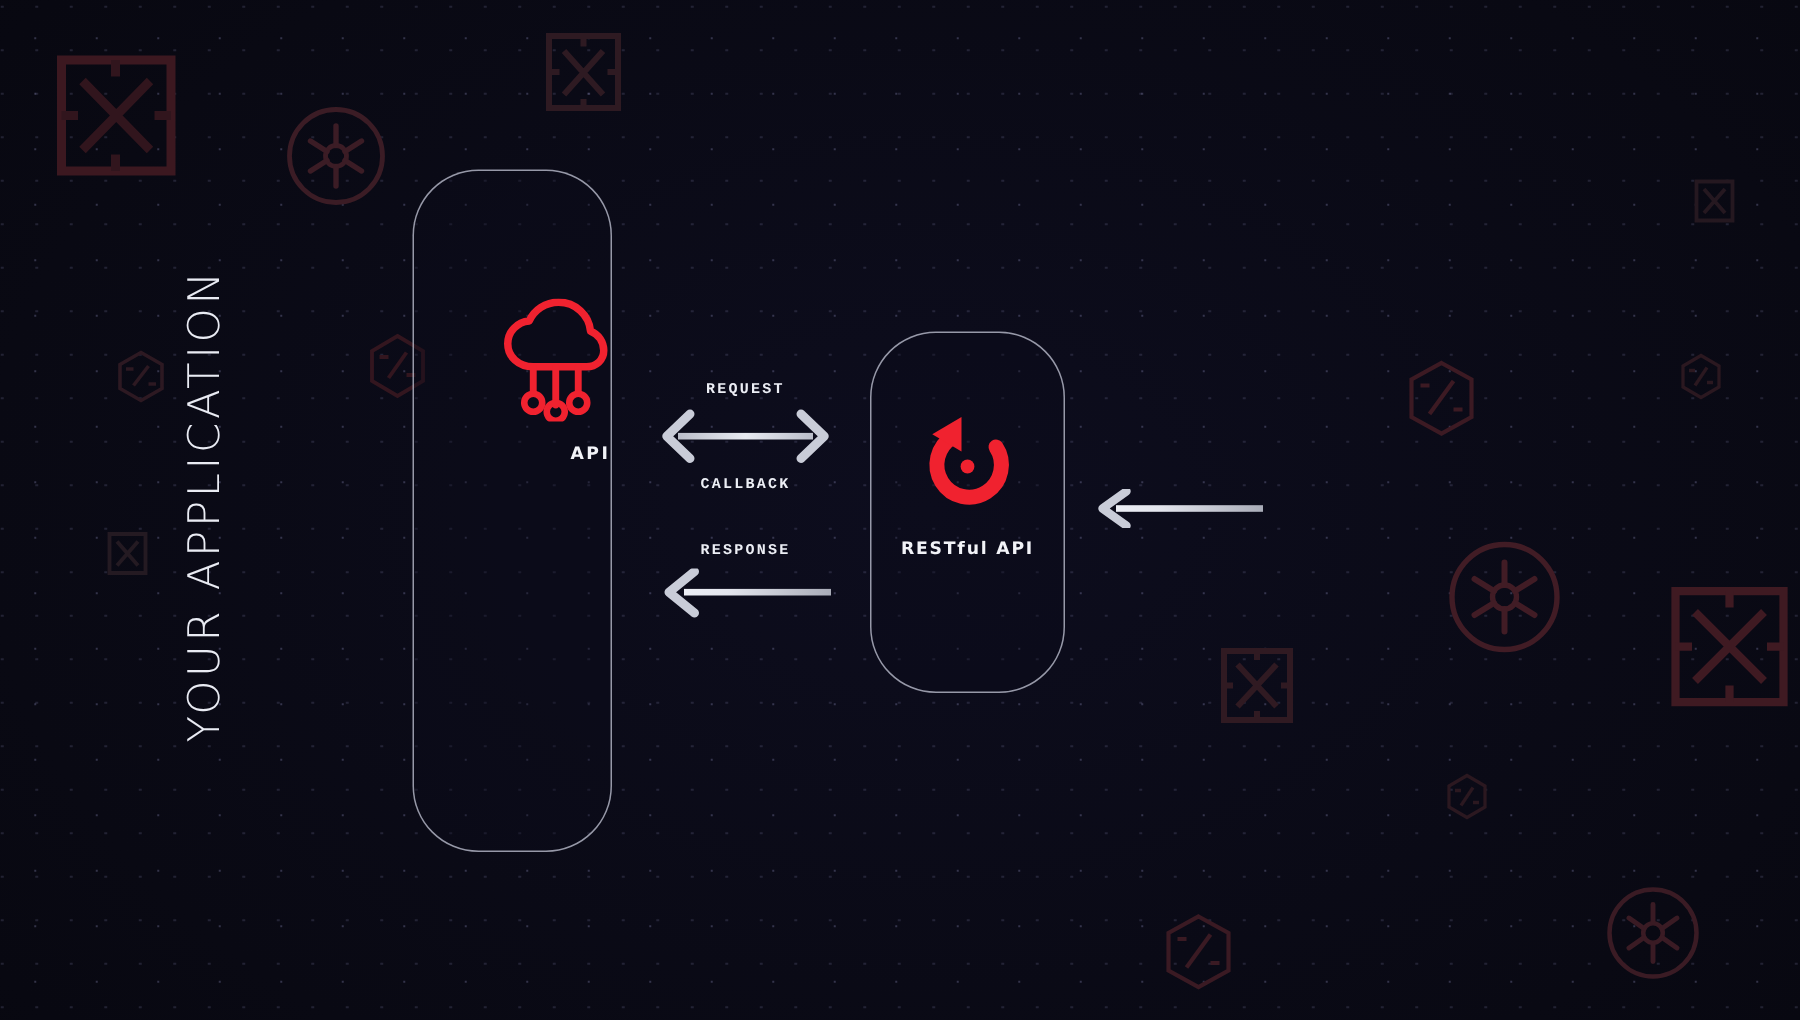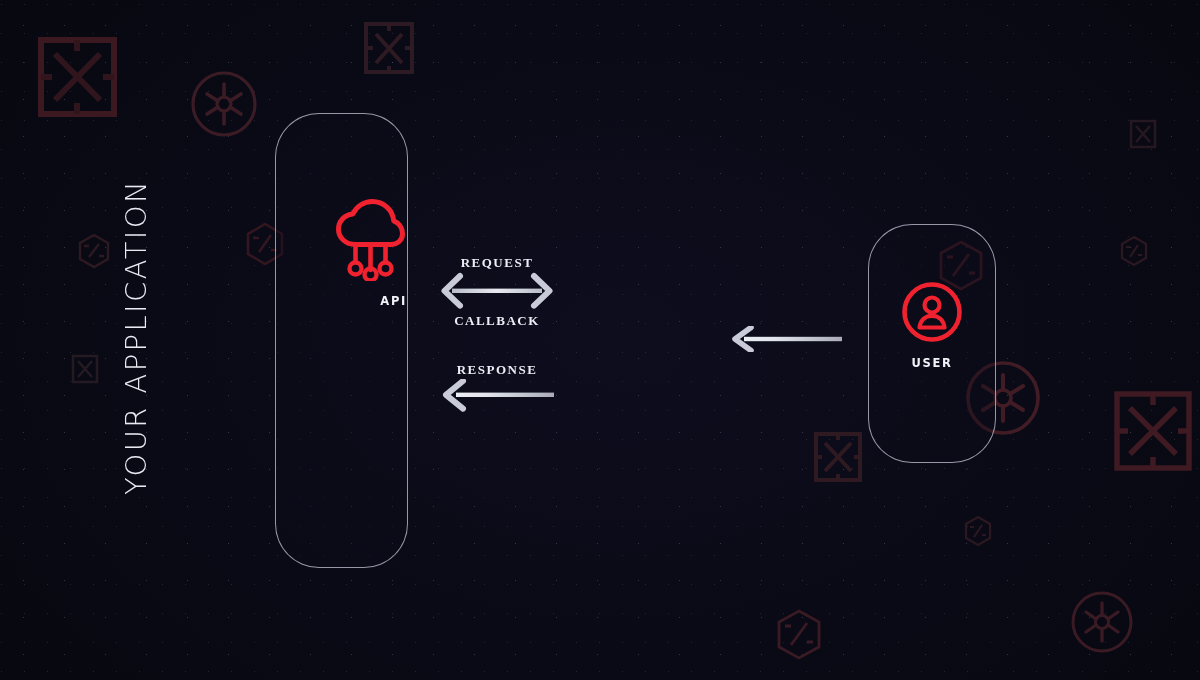--- a/index.html
+++ b/index.html
@@ -75,24 +75,24 @@
     font-weight:300;
     white-space:nowrap;
     pointer-events:none;
   }
 
   
   .arrowgrp { position:absolute; }
   .arrowlabel {
     position:absolute;
     color:#eceef5;
-    font-size:13px;
+    font-size:10px;
     font-weight:bold;
     letter-spacing:1.5px;
-    font-family:Liberation Serif, serif;
+    font-family:Liberation Mono, monospace;
     white-space:nowrap;
     text-align:center;
     width:100%;
   }
   #arrow-rr    { left:440px; top:255px; width:114px; height:74px; }
   #arrow-rr .arrowlabel.top { top:0px; }
   #arrow-rr .arrowlabel.bot { bottom:0px; }
   #arrow-cb    { left:440px; top:362px; width:114px; height:52px; }
   #arrow-cb .arrowlabel.top { top:0px; }
   #arrow-user  { left:730px; top:326px; width:112px; height:26px; }
@@ -264,33 +264,36 @@
             <circle cx="37.5" cy="75.5" r="6"></circle>
             <circle cx="52.5" cy="69.5" r="6"></circle>
           </g>
         </svg>
       </span>
       <span class="lbl">API</span>
     </div>
 
   </div>
 
-
-  <div class="panel" id="panel-user">
-    <div class="node" id="node-user">
+  <div class="panel" id="panel-rest">
+    <div class="node" id="node-rest">
       <span class="ico">
-        <svg width="62" height="62" viewBox="0 0 62 62">
-          <circle cx="31" cy="31" r="27.5" fill="none" stroke="#f0222f" stroke-width="4.6"></circle>
-          <circle cx="31" cy="24" r="7.5" fill="none" stroke="#f0222f" stroke-width="4.2"></circle>
-          <path d="M18.5 46.5 C19.5 38.5 25.0 34.8 31 34.8 C37 34.8 42.5 38.5 43.5 46.5 Z" fill="none" stroke="#f0222f" stroke-width="4.2" stroke-linejoin="round"></path>
+        <svg width="72" height="70" viewBox="0 0 72 70">
+
+          <path d="M26.0 17.5 A21.5 21.5 0 1 0 55.0 24.0" fill="none" stroke="#f0222f" stroke-width="10" stroke-linecap="round"></path>
+
+          <path d="M32.0 4.0 L32.0 27.0 L12.5 15.5 Z" fill="#f0222f"></path>
+
+          <circle cx="36" cy="37" r="4.6" fill="#f0222f"></circle>
         </svg>
       </span>
-      <span class="lbl">USER</span>
+      <span class="lbl">RESTful API</span>
     </div>
   </div>
+
 
   <div class="arrowgrp" id="arrow-rr">
     <span class="arrowlabel top">REQUEST</span>
     <svg width="114" height="42" viewBox="0 0 114 42" style="position:absolute; left:0; top:15px;">
       <defs>
         <linearGradient id="gR" x1="0" y1="0" x2="1" y2="0">
           <stop offset="0%" stop-color="#babdc9"></stop>
           <stop offset="50%" stop-color="#e8eaf1"></stop>
           <stop offset="100%" stop-color="#babdc9"></stop>
         </linearGradient>

